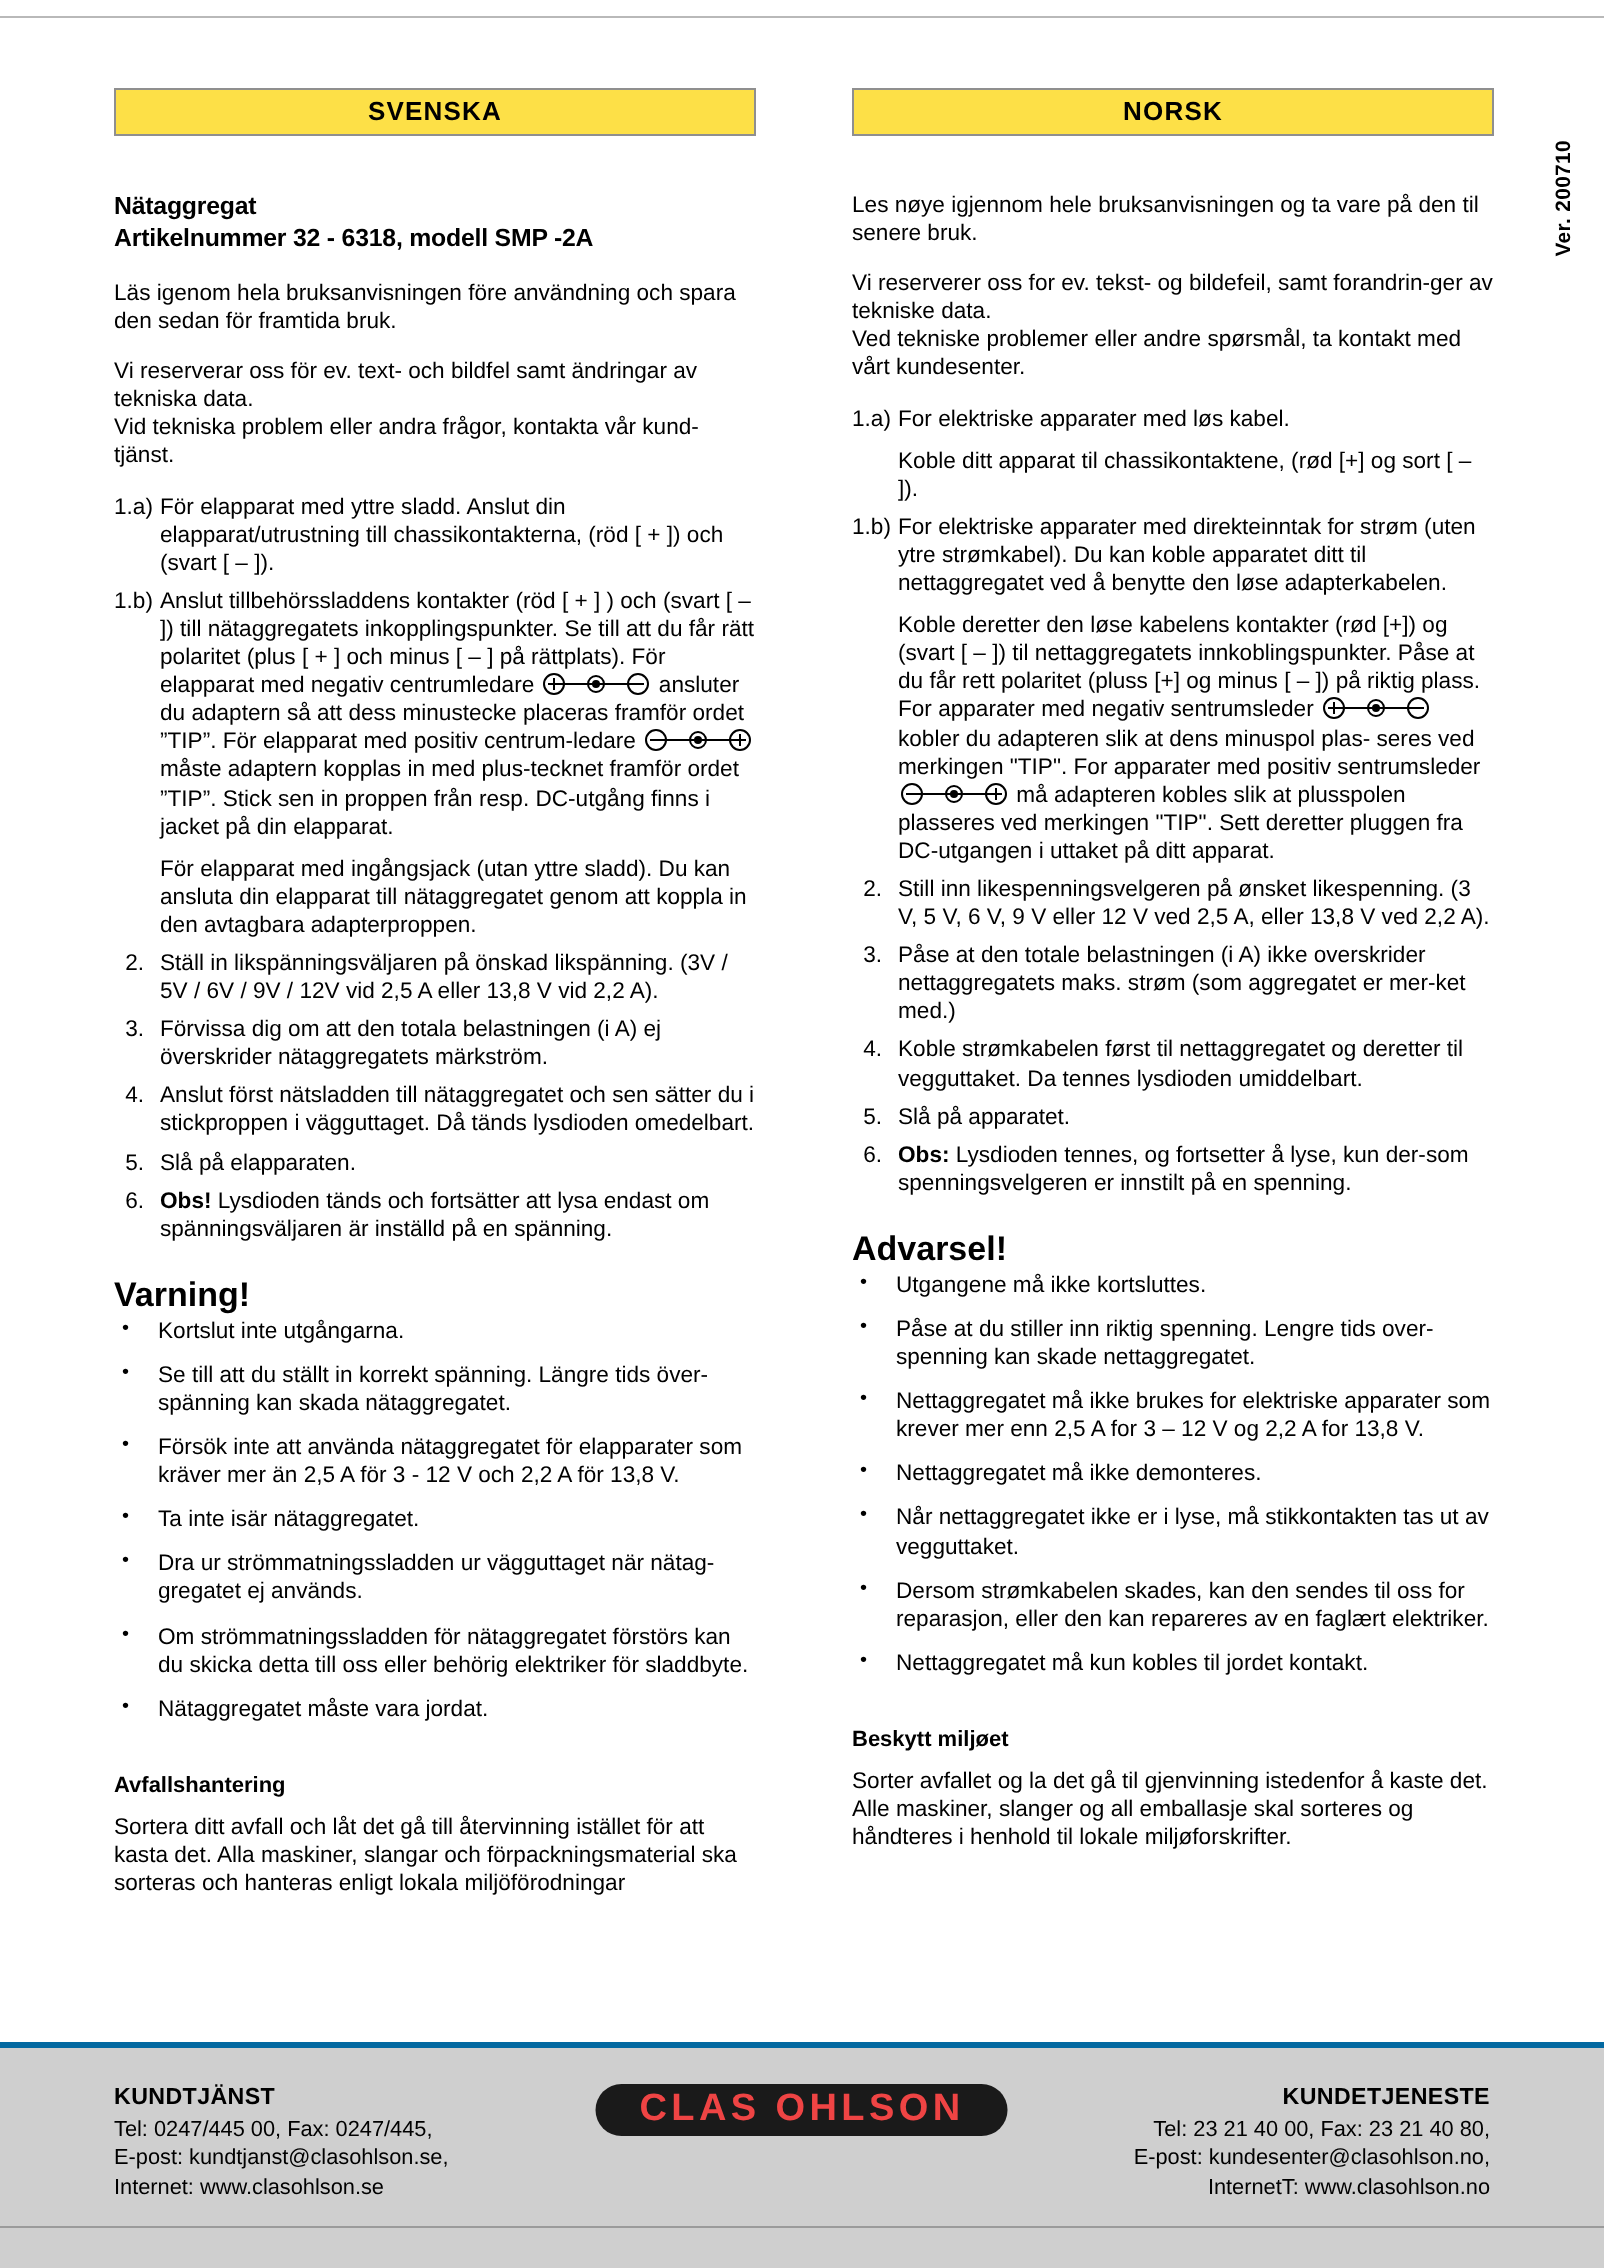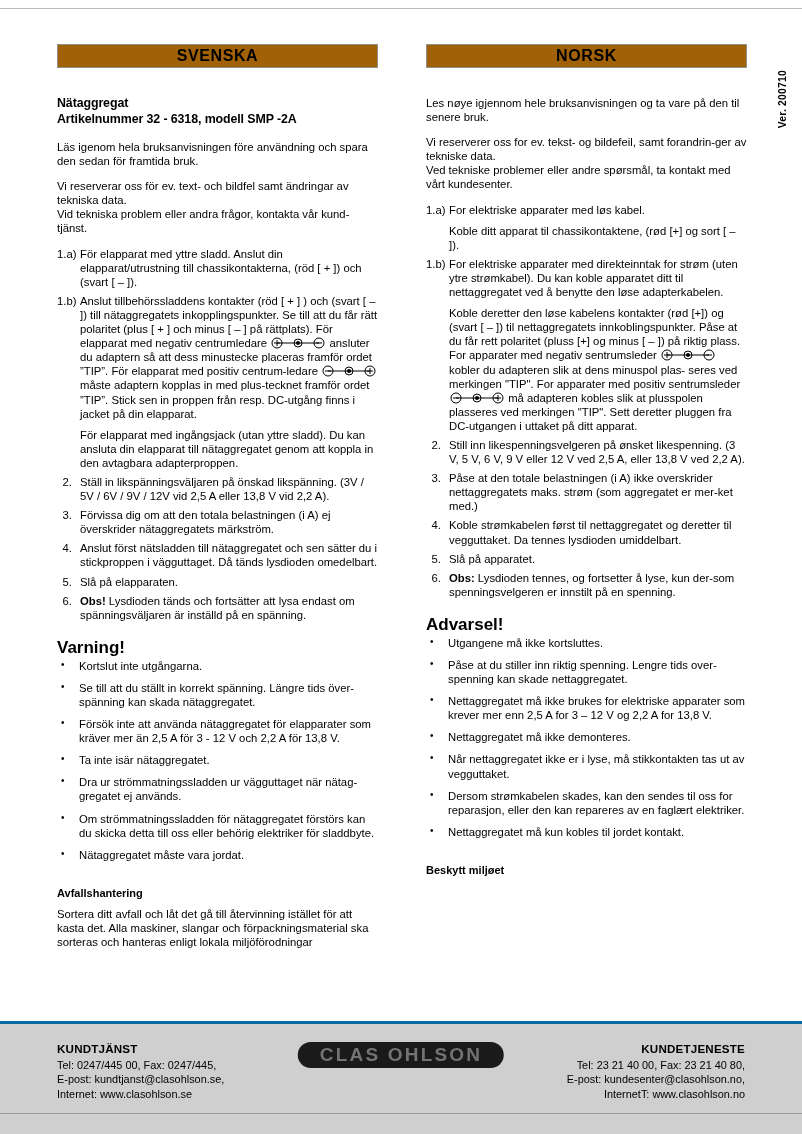--- a/index.html
+++ b/index.html
@@ -38,27 +38,27 @@
     top: 44px;
     left: 57px;
     width: 690px;
     display: flex;
     gap: 48px;
   }
   .col { width: 321px; }
 
   
   .lang-banner {
-    background: #a16207;
+    background: #fde047;
     border: 1px solid #8f8f8f;
     height: 22px;
     line-height: 22px;
     text-align: center;
     font-weight: bold;
-    font-size: 16px;
+    font-size: 13px;
     letter-spacing: .6px;
     margin-bottom: 28px;
   }
 
   
   h1.doc-title {
     font-size: 12.4px;
     font-weight: bold;
     line-height: 15.5px;
     margin: 0 0 13px 0;
@@ -180,21 +180,21 @@
     letter-spacing: .2px;
     margin-bottom: 1px;
   }
 
   .logo {
     position: absolute;
     left: 50%;
     top: 18px;
     transform: translateX(-50%);
     background: #1a1a1a;
-    color: #737373;
+    color: #ef4444;
     border-radius: 13px;
     height: 26px;
     line-height: 26px;
     padding: 0 22px;
     font-size: 19px;
     font-weight: bold;
     letter-spacing: 2.2px;
     white-space: nowrap;
   }
 
@@ -358,20 +358,21 @@
           <li>Utgangene må ikke kortsluttes.</li>
           <li>Påse at du stiller inn riktig spenning. Lengre tids over-spenning kan skade nettaggregatet.</li>
           <li>Nettaggregatet må ikke brukes for elektriske apparater som krever mer enn 2,5 A for 3 – 12 V og 2,2 A for 13,8 V.</li>
           <li>Nettaggregatet må ikke demonteres.</li>
           <li>Når nettaggregatet ikke er i lyse, må stikkontakten tas ut av vegguttaket.</li>
           <li>Dersom strømkabelen skades, kan den sendes til oss for reparasjon, eller den kan repareres av en faglært elektriker.</li>
           <li>Nettaggregatet må kun kobles til jordet kontakt.</li>
         </ul>
 
       <h2 class="section-title">Beskytt miljøet</h2>
+      <p class="para">Sorter avfallet og la det gå til gjenvinning istedenfor å kaste det. Alle maskiner, slanger og all emballasje skal sorteres og håndteres i henhold til lokale miljøforskrifter.</p>
     </div>
 
   </div>
 
   <div id="footer">
     <div class="inner">
       <div class="foot-col left">
         <div class="foot-head">KUNDTJÄNST</div>
         <div>Tel: 0247/445 00, Fax: 0247/445,</div>
         <div>E-post: kundtjanst@clasohlson.se,</div>

